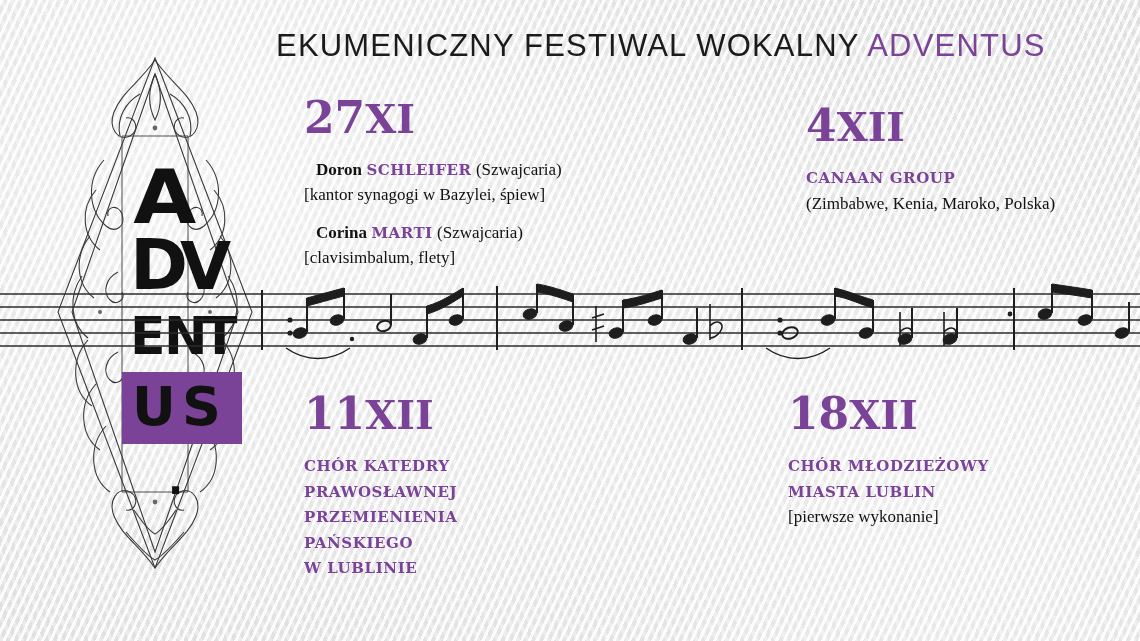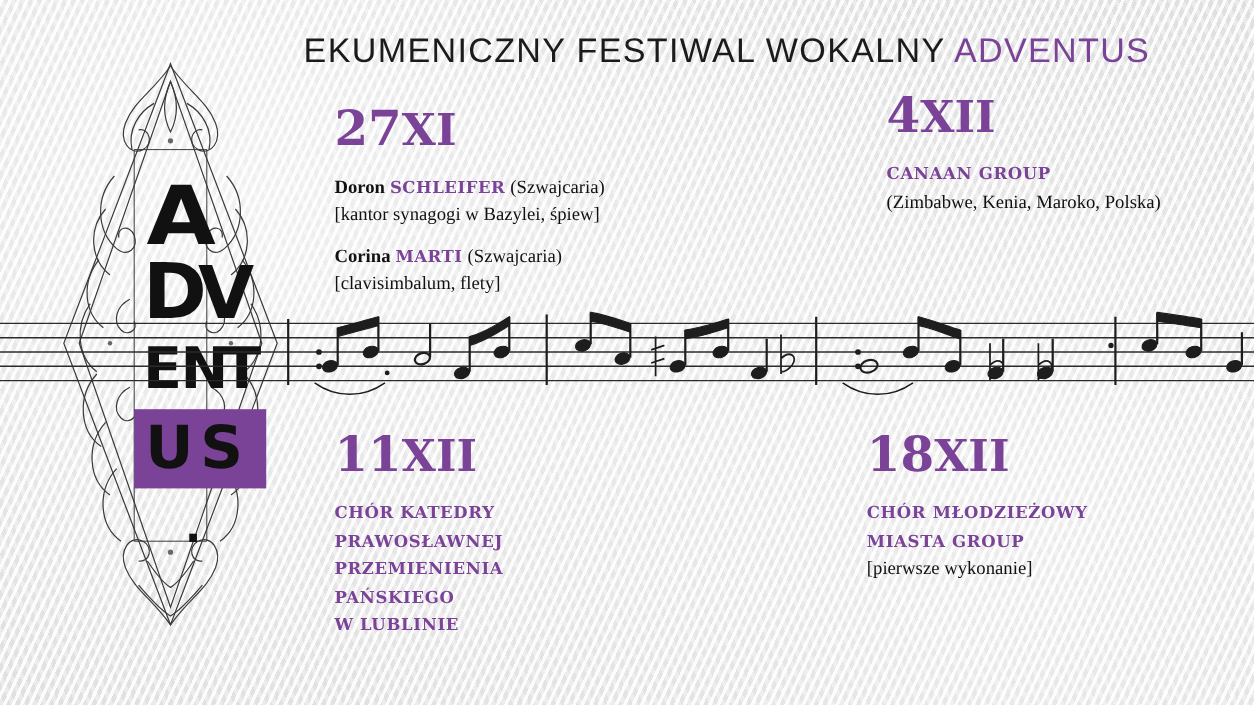--- a/index.html
+++ b/index.html
@@ -67,29 +67,29 @@
 
   
   .entry{position:absolute;}
   .entry .date{
     color:#7b4397;font-family:"DejaVu Serif", serif;font-weight:700;
     font-size:44px;line-height:1;letter-spacing:0px;margin-bottom:18px;
   }
   .entry .date .num{font-size:44px;}
   .entry .date .rom{font-size:40px;}
   .entry .lines{font-size:16px;color:#161616;line-height:1.45;}
-  .entry .lines .perf{font-family:"Liberation Serif", serif;font-weight:700;font-size:17px;color:#111;}
+  .entry .lines .perf{font-family:"Liberation Serif", serif;font-weight:700;font-size:17px;color:#111;margin-left:12px;}
   .entry .lines .surname{font-family:"DejaVu Serif", serif;font-weight:700;font-size:15px;color:#7b4397;letter-spacing:.5px;margin-top:20px;}
   .entry .lines .country{font-family:"Liberation Serif", serif;font-size:17px;color:#111;}
   .entry .lines .sub{font-family:"Liberation Serif", serif;font-size:17px;color:#111;}
   .entry .lines .grouptitle{font-family:"DejaVu Serif", serif;font-weight:700;font-size:15px;color:#7b4397;letter-spacing:.6px;line-height:1.7;}
   .block-gap{height:14px;}
 
   #e1{left:304px;top:96px;}
-  #e2{left:806px;top:84px;}
+  #e2{left:806px;top:104px;}
   #e3{left:304px;top:392px;}
   #e4{left:788px;top:392px;}
 </style>
 </head>
 <body>
 
 <div id="poster">
 
   <div class="header">
     <span>EKUMENICZNY FESTIWAL WOKALNY </span><span class="accent">ADVENTUS</span>
@@ -288,18 +288,18 @@
       <div class="grouptitle">W LUBLINIE</div>
     </div>
   </div>
 
   <div class="entry" id="e4">
     <div class="date">
       <span class="num">18</span><span class="rom">XII</span>
     </div>
     <div class="lines">
       <div class="grouptitle">CHÓR MŁODZIEŻOWY</div>
-      <div class="grouptitle">MIASTA GROUP</div>
+      <div class="grouptitle">MIASTA LUBLIN</div>
       <div class="sub">[pierwsze wykonanie]</div>
     </div>
   </div>
 
 </div>
 
 </body></html>

